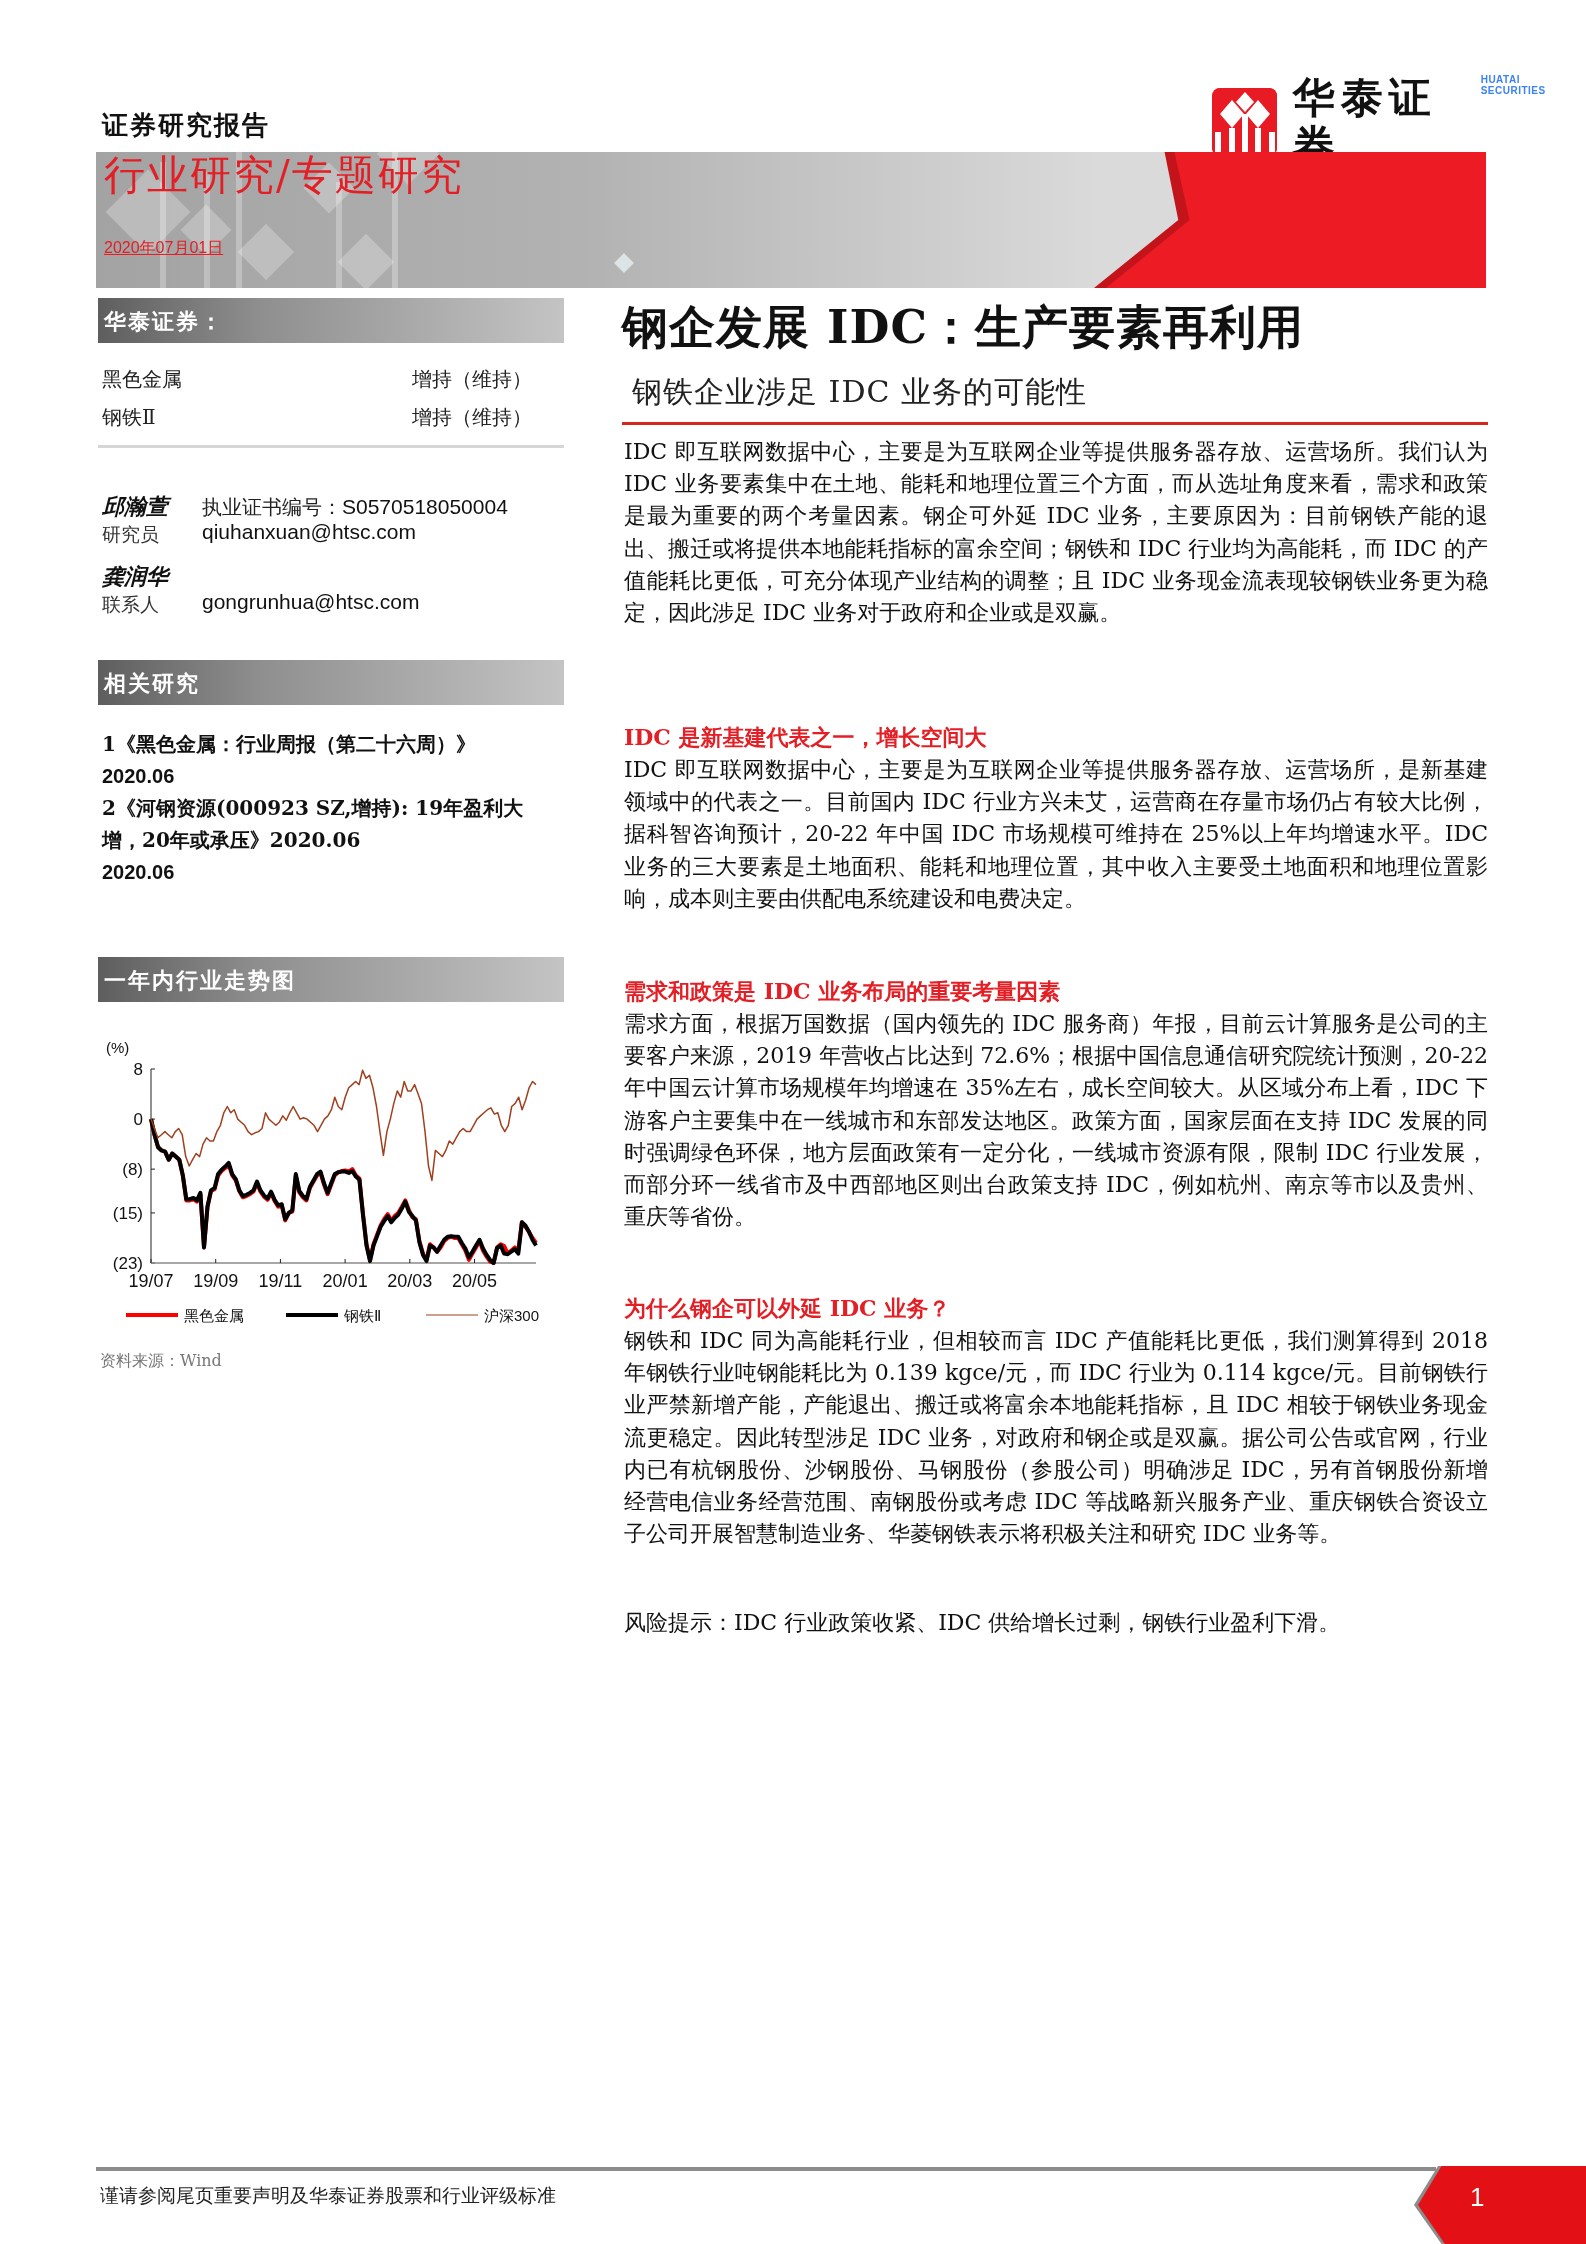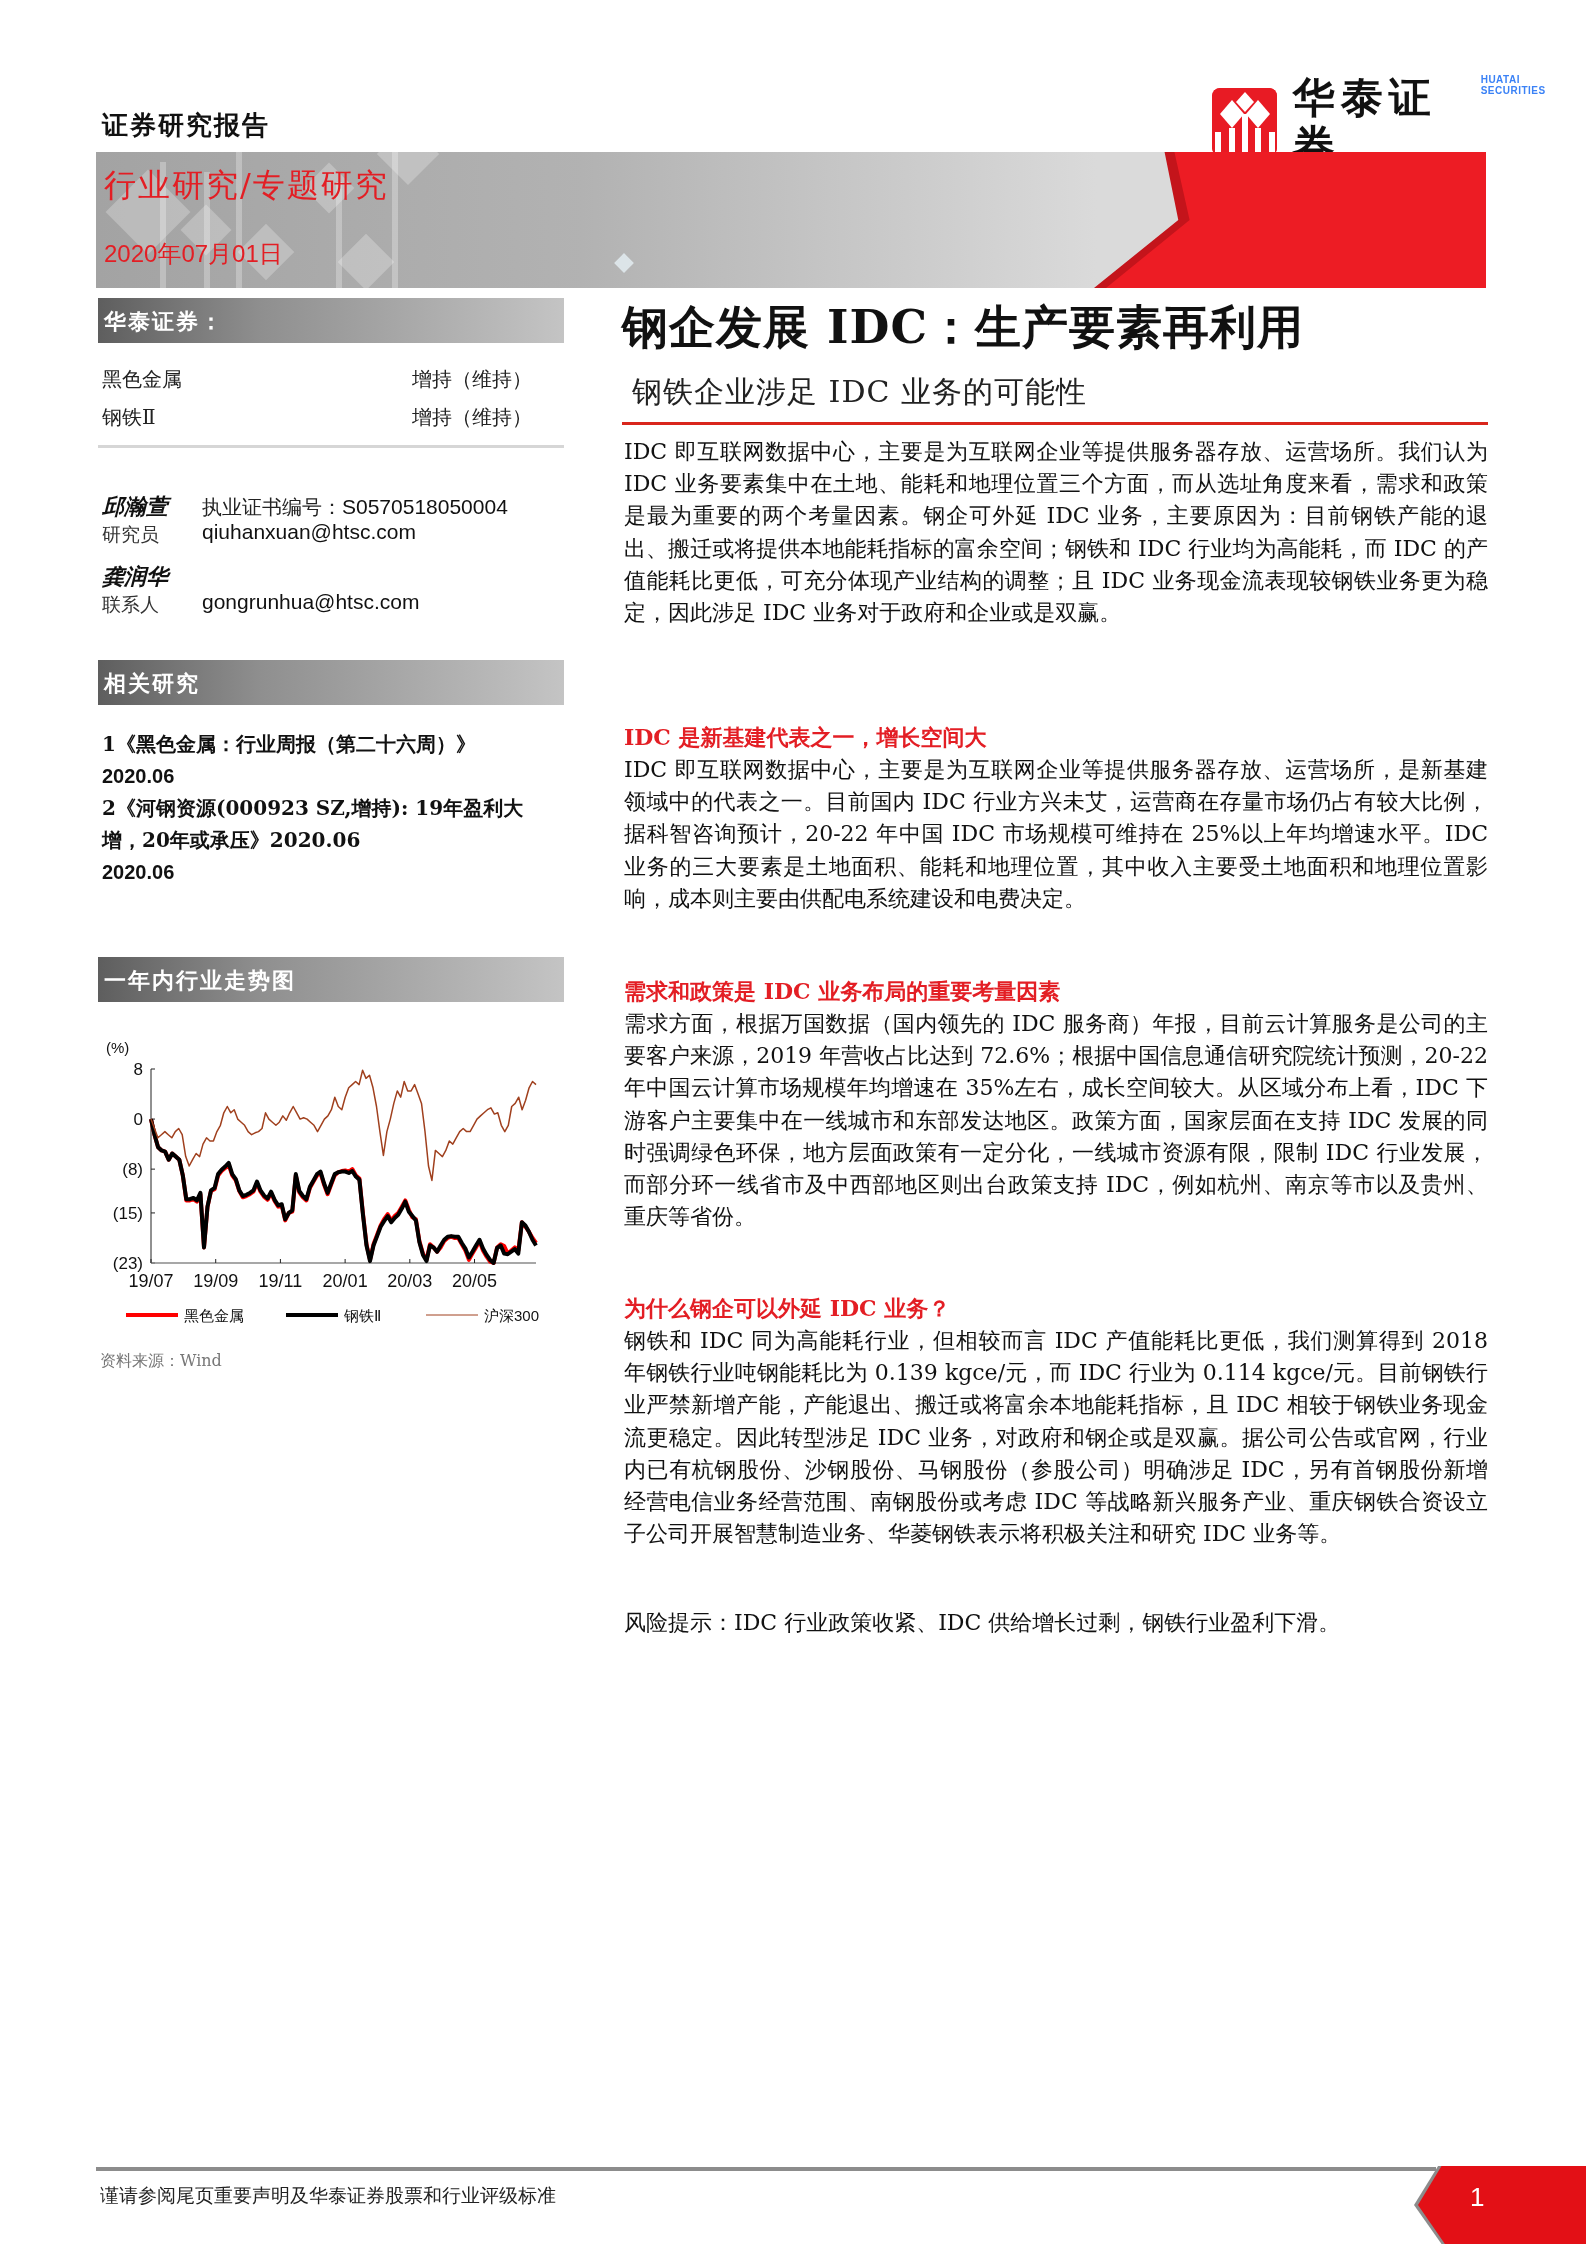--- a/index.html
+++ b/index.html
@@ -17,22 +17,22 @@
   .logo-en { font-family: "Liberation Sans", sans-serif; font-weight: bold; font-size: 10px; color: #3b82f6; letter-spacing: 0.5px; }
 
   .banner { left: 96px; top: 152px; width: 1390px; height: 136px; overflow: hidden;
             background: linear-gradient(90deg, #a3a3a3 0%, #b2b2b2 35%, #cfcfcf 62%, #dadada 72%); }
   .banner-red { position: absolute; right: 0; top: 0; width: 380px; height: 136px; background: #ed1c24;
                 clip-path: polygon(18% 0, 100% 0, 100% 100%, 0 100%, 22% 50%); }
   .banner-red-edge { position: absolute; right: 0; top: 0; width: 392px; height: 136px; background: #c4141b;
                 clip-path: polygon(18% 0, 100% 0, 100% 100%, 0 100%, 21.5% 50%); }
   .diamond { position: absolute; background: rgba(255,255,255,0.25); transform: rotate(45deg); }
   .stem { position: absolute; width: 6px; background: rgba(255,255,255,0.28); }
-  .banner-title { left: 104px; top: 164px; font-size: 32px; color: #e31e24; letter-spacing: 2px; }
-  .banner-date { left: 104px; top: 238px; font-family: "Liberation Sans", sans-serif; font-size: 24px; color: #e31e24; }
+  .banner-title { left: 104px; top: 148px; font-size: 41px; color: #e31e24; letter-spacing: 2px; }
+  .banner-date { left: 104px; top: 238px; font-family: "Liberation Sans", sans-serif; font-size: 16px; color: #e31e24; text-decoration: underline; }
 
   
   .side-hdr { left: 98px; width: 466px; height: 45px; color: #fff; font-size: 22px; font-weight: bold; padding: 9px 0 0 6px; letter-spacing: 2px;
               background: linear-gradient(90deg, #5e5e5e 0%, #8f8f8f 35%, #c4c4c4 100%); }
   .rating-row { left: 102px; width: 460px; font-size: 20px; display: flex; justify-content: space-between; color: #222; }
   .rating-row span:last-child { width: 150px; }
   .side-rule { left: 98px; width: 466px; height: 3px; background: #d6d6d6; }
   .analyst-name { font-size: 22px; font-weight: bold; color: #111; font-style: italic; }
   .analyst-role { font-size: 19px; color: #333; }
   .analyst-info { font-family: "Liberation Sans", sans-serif; font-size: 21px; color: #111; }

